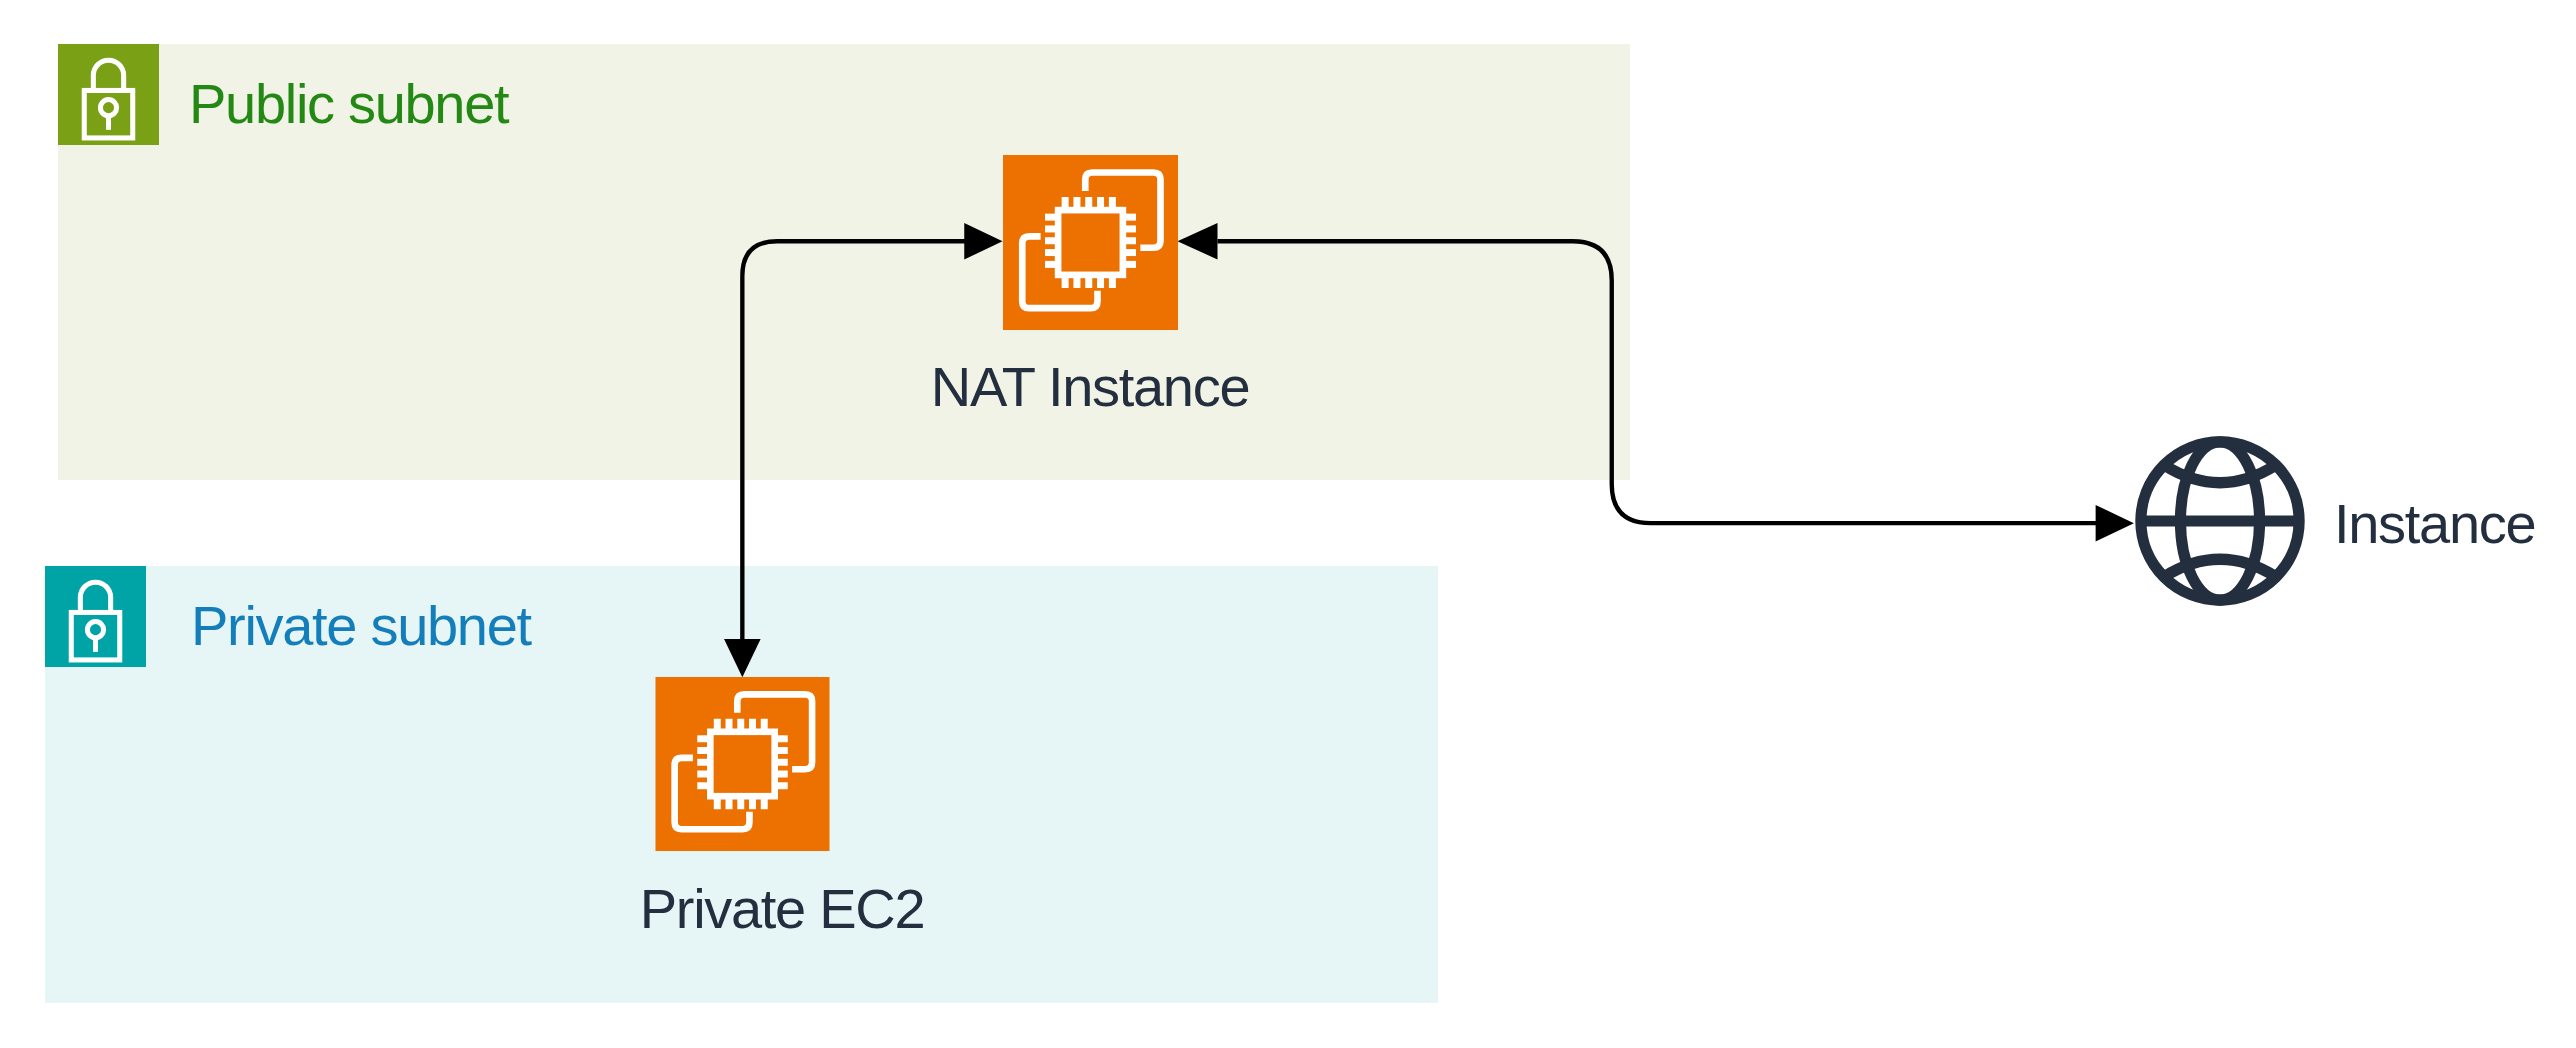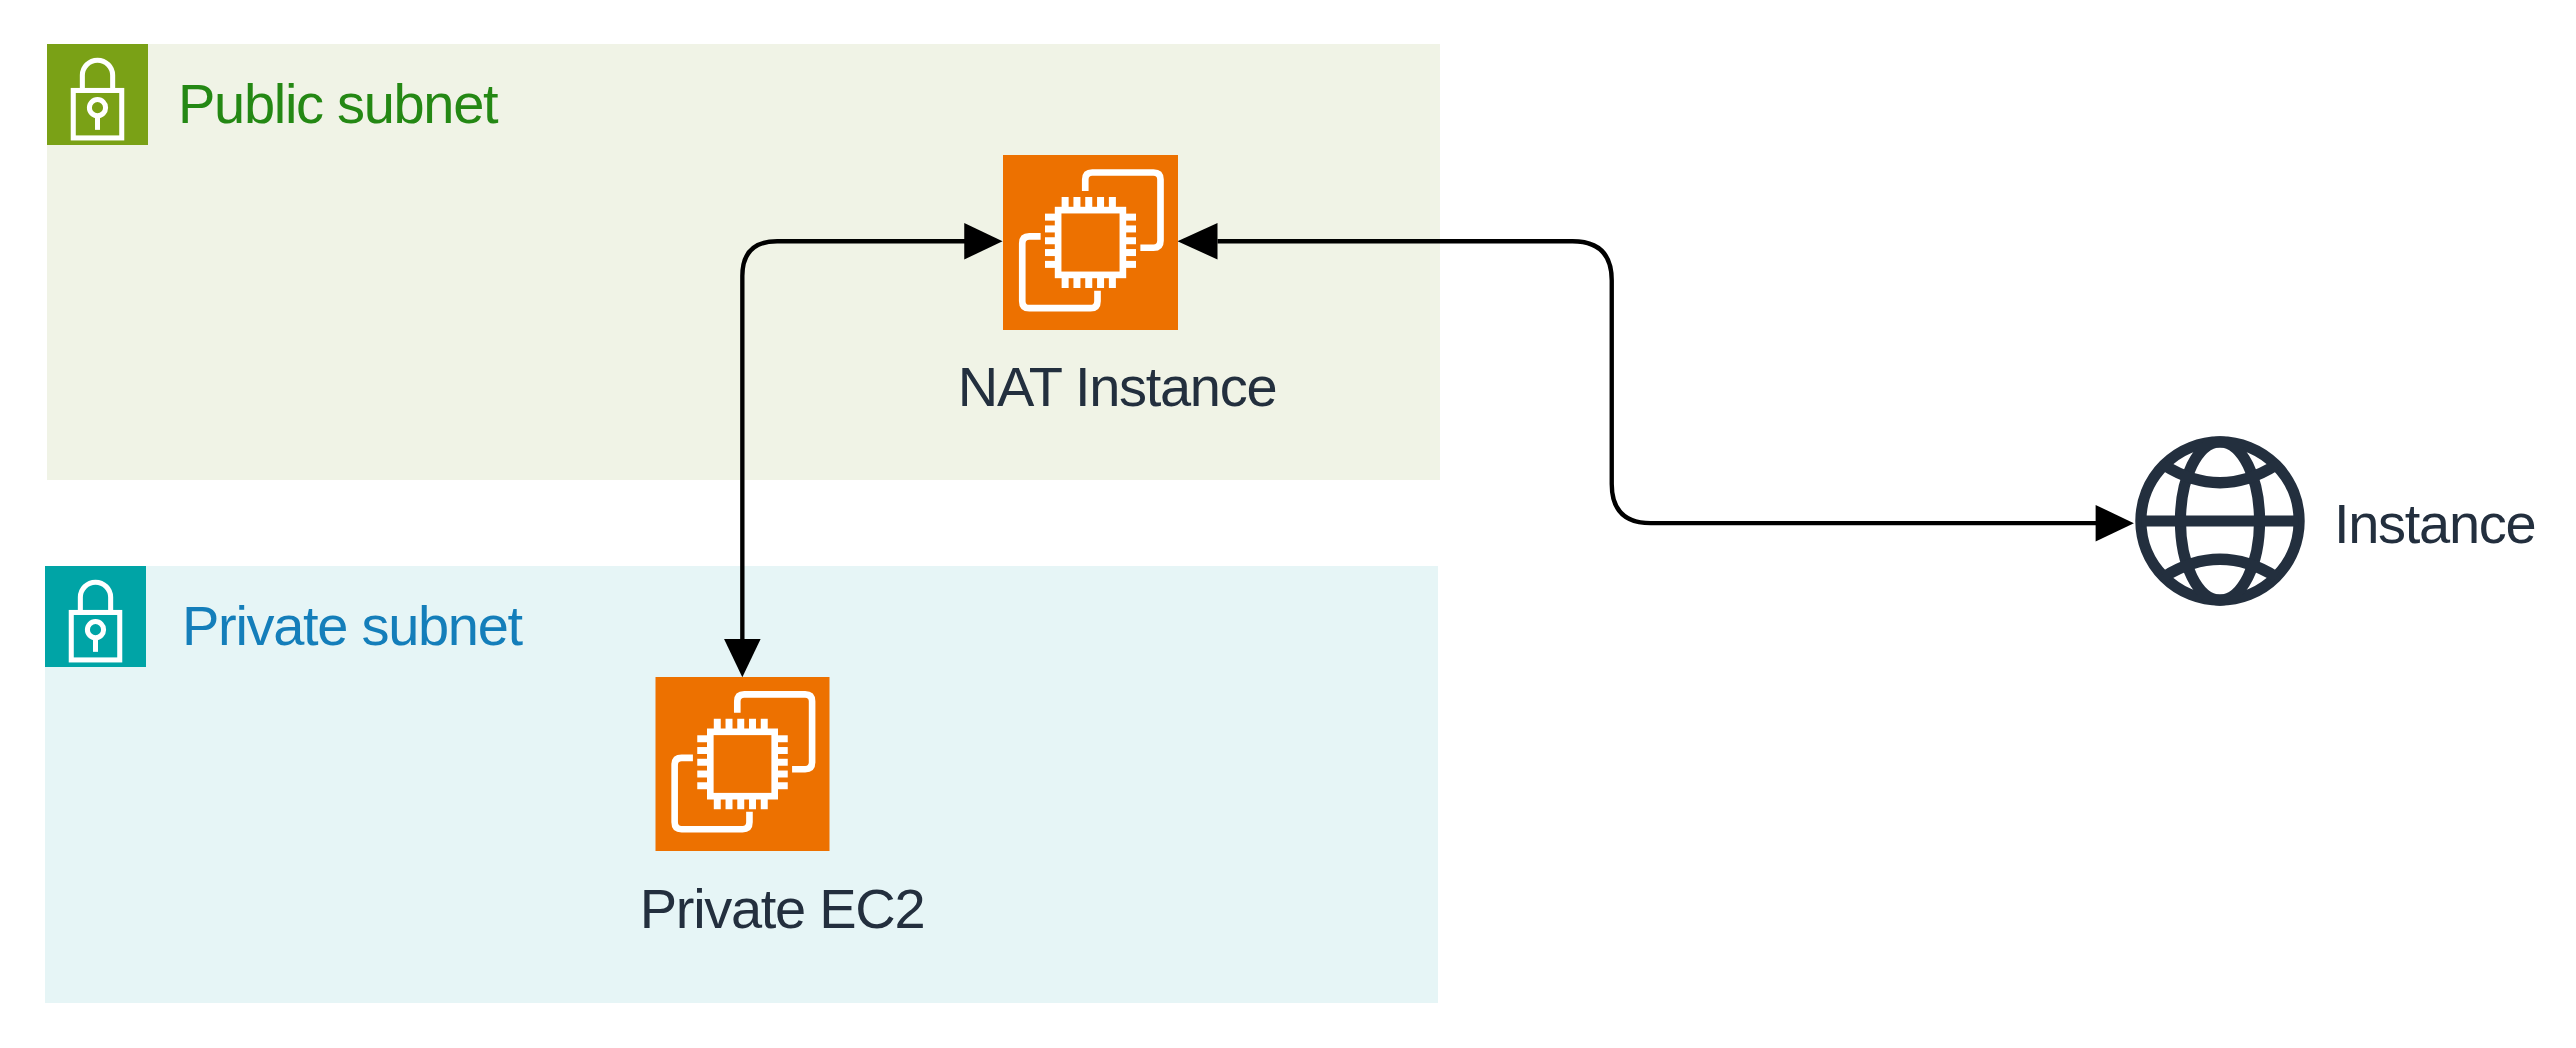--- a/index.html
+++ b/index.html
@@ -18,43 +18,43 @@
   * { margin: 0; padding: 0; box-sizing: border-box; }
   html, body { background: var(--canvas-bg); }
   body {
     width: 2576px; height: 1049px;
     font-family: "Liberation Sans", sans-serif;
     position: relative; overflow: hidden;
   }
   .canvas { position: absolute; inset: 0; background: var(--canvas-bg); }
 
   .subnet { position: absolute; }
-  .subnet.public  { left: 47px; top: 44px;  width: 1393px; height: 436px; background: var(--public-subnet-fill); }
+  .subnet.public  { left: 58px; top: 44px;  width: 1572px; height: 436px; background: var(--public-subnet-fill); }
   .subnet.private { left: 45px; top: 566px; width: 1393px; height: 437px; background: var(--private-subnet-fill); }
 
   .subnet-badge { position: absolute; left: 0; top: 0; width: 101px; height: 101px; }
   .subnet-badge.public  { background: var(--public-subnet-accent); }
   .subnet-badge.private { background: var(--private-subnet-accent); }
   .subnet-badge svg { position: absolute; inset: 0; width: 100%; height: 100%; }
 
   .label {
     position: absolute; white-space: nowrap;
     font-size: 56px; line-height: 1; letter-spacing: -1.3px;
   }
   .subnet-label.public  { left: 131px; top: 32px; color: var(--public-subnet-text); }
-  .subnet-label.private { left: 137px; top: 32px; color: var(--private-subnet-text); }
+  .subnet-label.private { left: 146px; top: 32px; color: var(--private-subnet-text); }
 
   .node-icon { position: absolute; }
   .node-icon svg { display: block; width: 100%; height: 100%; }
   .nat-icon   { left: 1003px; top: 155px; width: 175px; height: 175px; }
   .ec2-icon   { left: 655px;  top: 677px; width: 175px; height: 174px; }
   .globe-icon { left: 2134px; top: 435px; width: 172px; height: 172px; }
 
   .node-label { color: var(--label-navy); }
-  .nat-label      { left: 1090px; top: 359px;  transform: translateX(-50%); margin-left: 27px; }
+  .nat-label      { left: 1090px; top: 359px;  transform: translateX(-50%); }
   .ec2-label      { left: 782px;  top: 881px; transform: translateX(-50%); }
   .internet-label { left: 2334px; top: 496px; }
 
   .connectors { position: absolute; inset: 0; width: 2576px; height: 1049px; pointer-events: none; }
   .connectors path { fill: none; stroke: var(--connector); stroke-width: 5px; }
   .connectors polygon { fill: var(--connector); stroke: none; }
 </style>
 </head>
 <body>
 

